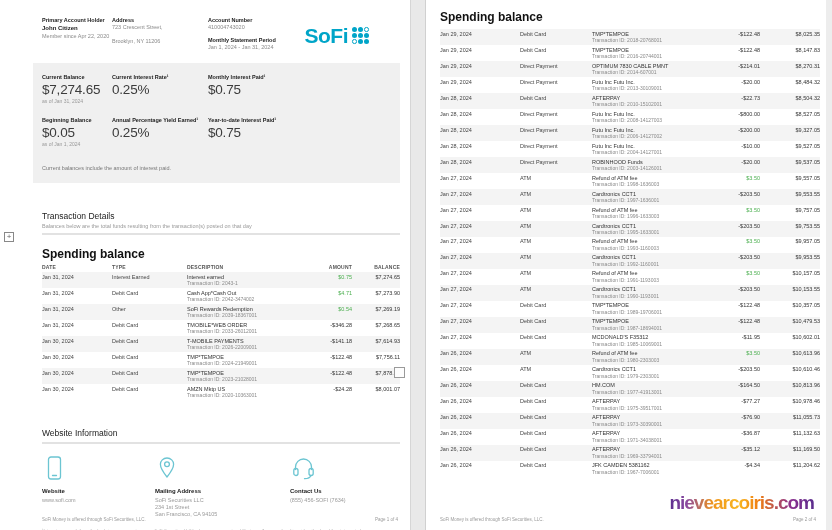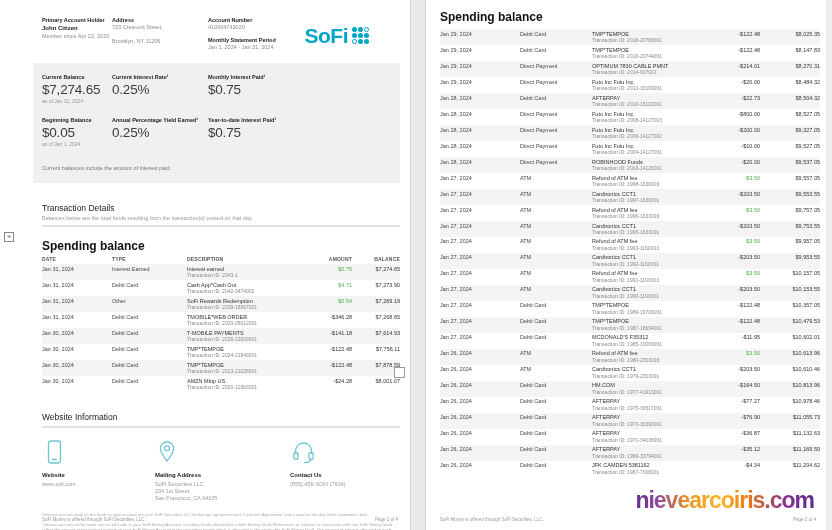--- a/index.html
+++ b/index.html
@@ -26,21 +26,21 @@
 
   
   .summary { background:#f0f0f0; margin:12px 0 0 -9px; padding:11px 9px 8px 9px; }
   .sum-grid { display:grid; grid-template-columns:70px 96px 1fr; row-gap:13px; }
   .sum-label { font-size:5.5px; font-weight:bold; color:#222; }
   .sum-value { font-size:13.5px; color:#3c3c3c; margin-top:2px; letter-spacing:-0.2px; }
   .sum-sub { font-size:5px; color:#999; margin-top:1px; }
   .sum-note { font-size:5.5px; color:#777; margin-top:18px; padding-bottom:4px; }
 
   
-  .sec-title { font-size:8.5px; color:#222; margin-top:20px; }
+  .sec-title { font-size:8.5px; color:#222; margin-top:28px; }
   .sec-sub { font-size:5.5px; color:#999; margin-top:2px; }
   .rule { border:none; border-top:2px solid #e2e2e2; margin-top:4px; }
   .sb-title { font-size:12px; font-weight:bold; color:#111; margin-top:12px; }
   .p2 .sb-title { margin-top:2px; }
 
   
   .thead { display:grid; grid-template-columns:70px 75px 110px 55px 1fr; font-size:5px; font-weight:bold;
     color:#555; letter-spacing:0.2px; padding:3px 0 2px 0; }
   .thead .r { text-align:right; }
   .trow { display:grid; padding:1.7px 0; align-items:start; }
@@ -68,21 +68,21 @@
   .cval { font-size:5.5px; color:#9a9a9a; margin-top:3px; line-height:7px; }
 
   
   .footnotes { margin-top:10px; }
   .fn { font-size:4.2px; color:#aaa; line-height:5.2px; margin-top:5px; }
   .pfoot { position:absolute; bottom:8px; left:42px; right:12px; display:flex; justify-content:space-between;
     font-size:4.5px; color:#999; }
   .p2 .pfoot { left:14px; right:10px; }
 
   
-  .watermark { position:absolute; right:12px; bottom:16px; font-size:23px; font-weight:bold; letter-spacing:-1px;
+  .watermark { position:absolute; right:12px; bottom:16px; font-size:19px; font-weight:bold; letter-spacing:-1px;
     background:linear-gradient(90deg,#5b2e8e 0%,#8a49a0 12%,#ef941c 30%,#f8b620 48%,#ef7d12 62%,#8a2f8e 84%,#5b2e8e 100%);
     -webkit-background-clip:text; background-clip:text; color:transparent;
     filter:drop-shadow(0 0 1px rgba(255,255,255,0.9)); }
 </style>
 </head>
 <body>
 
 <div class="spread">
 
   <div class="page page1">

